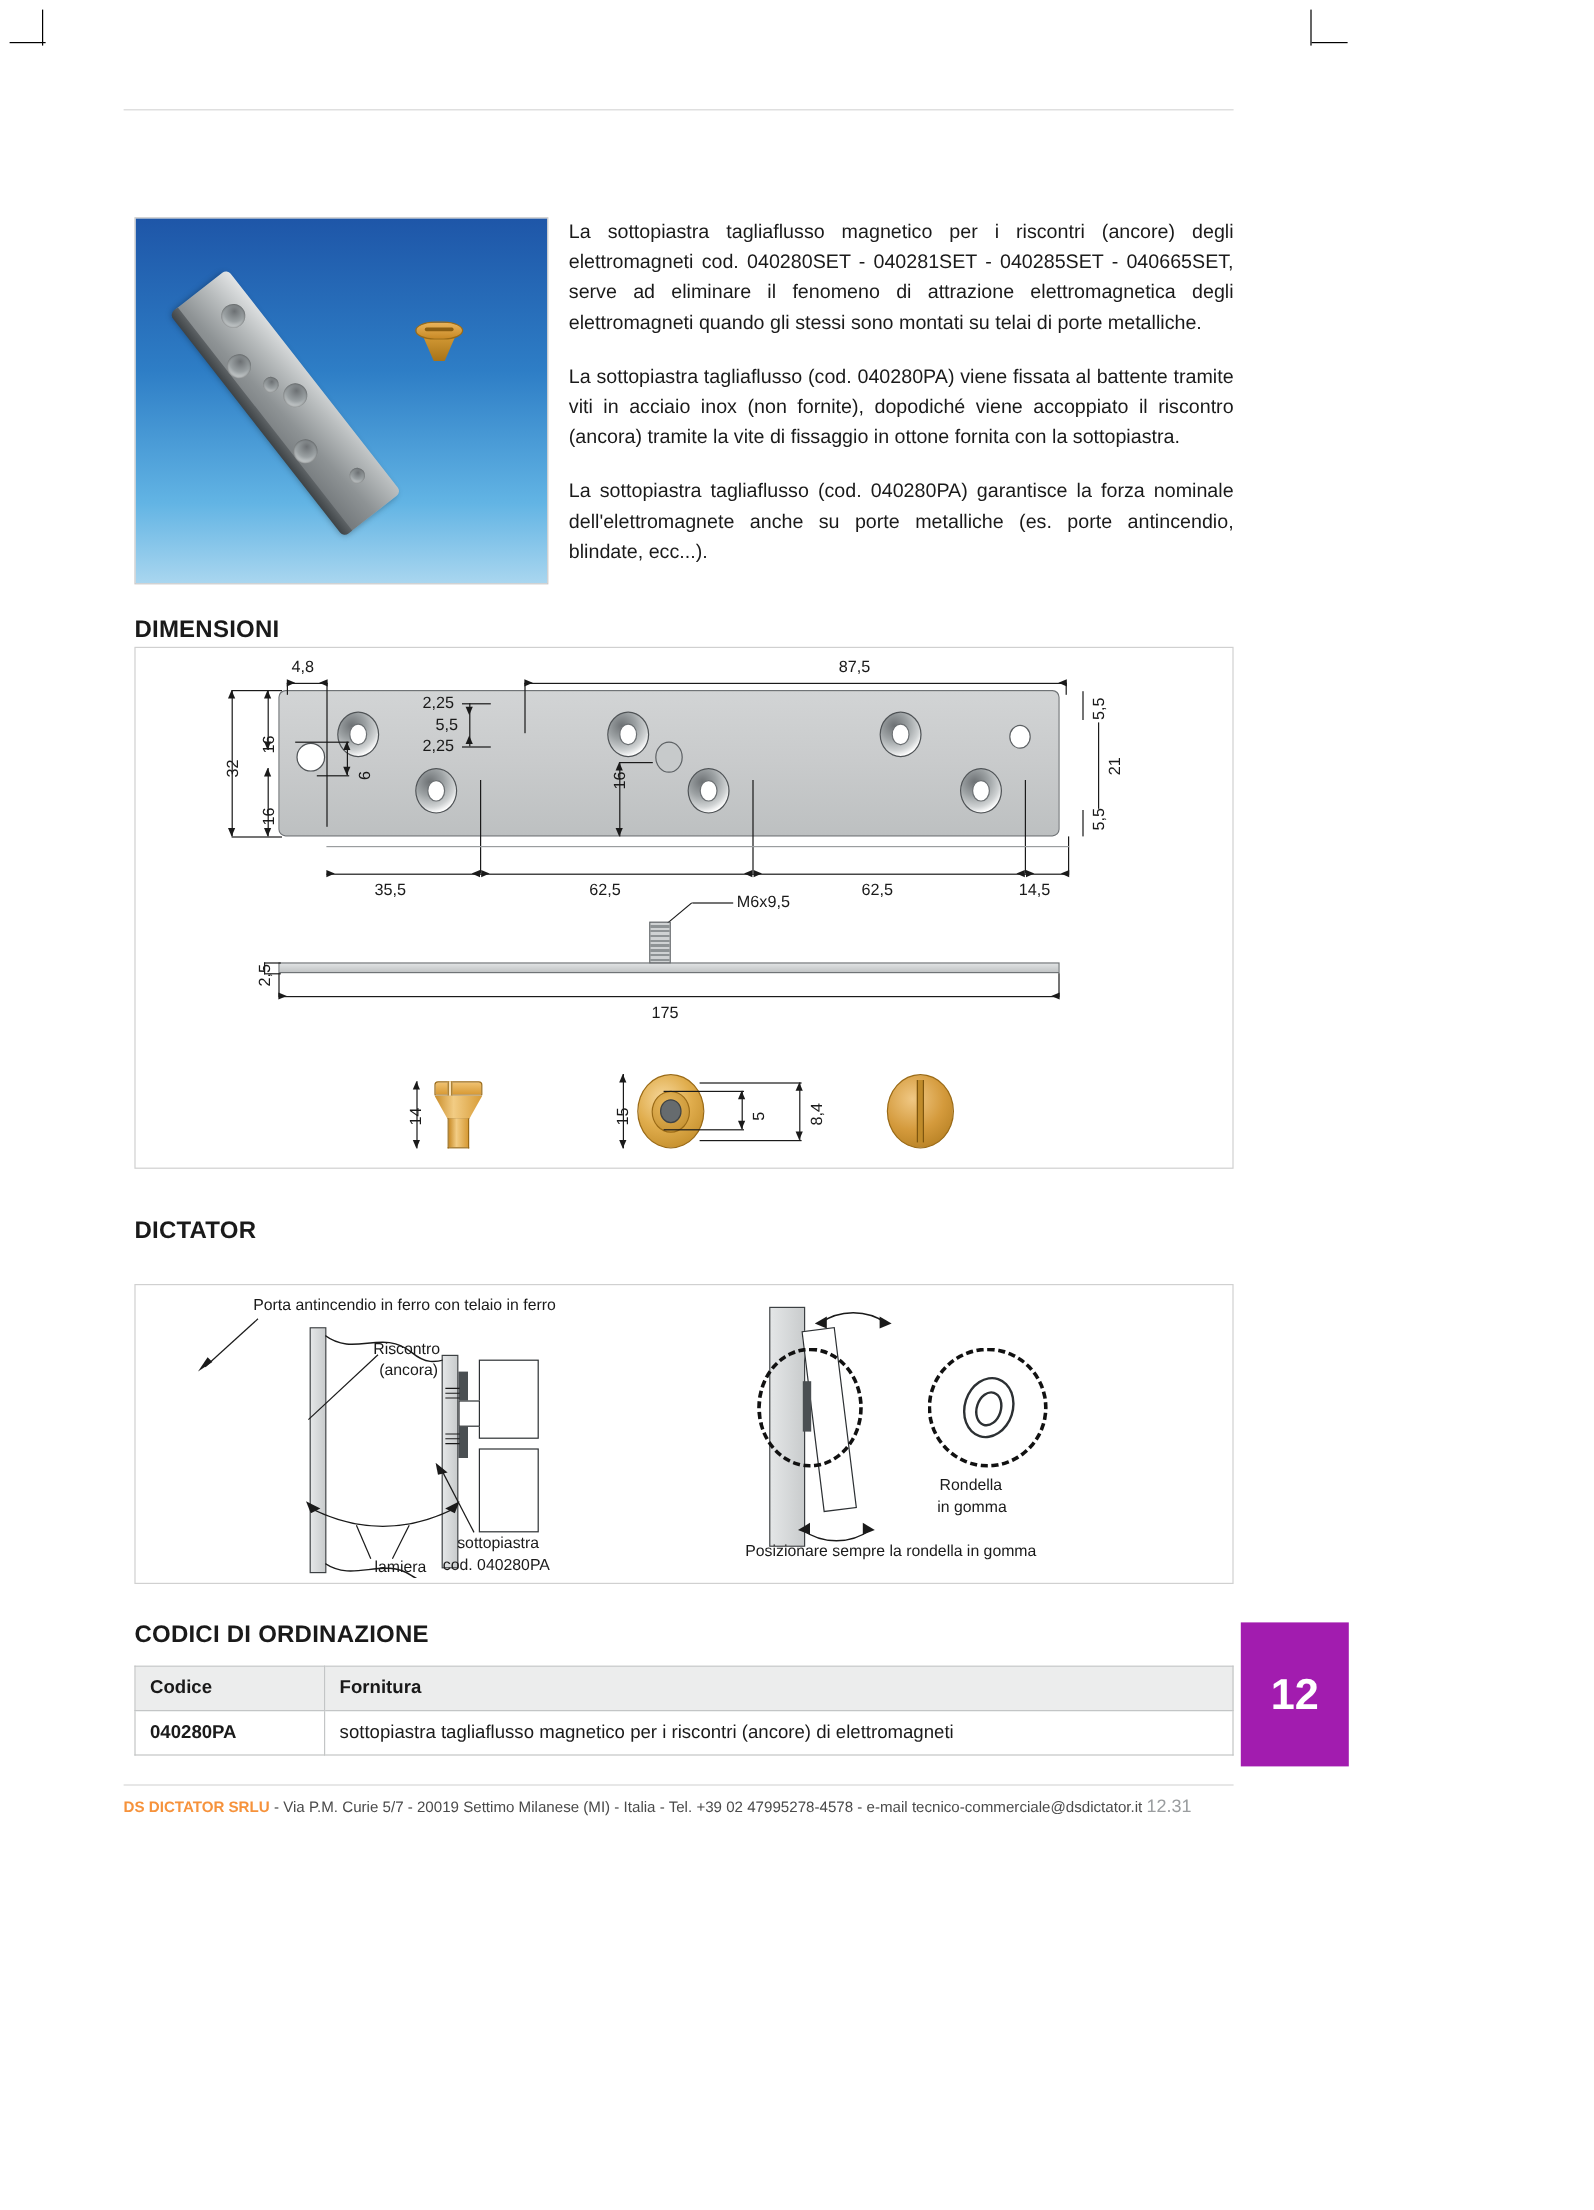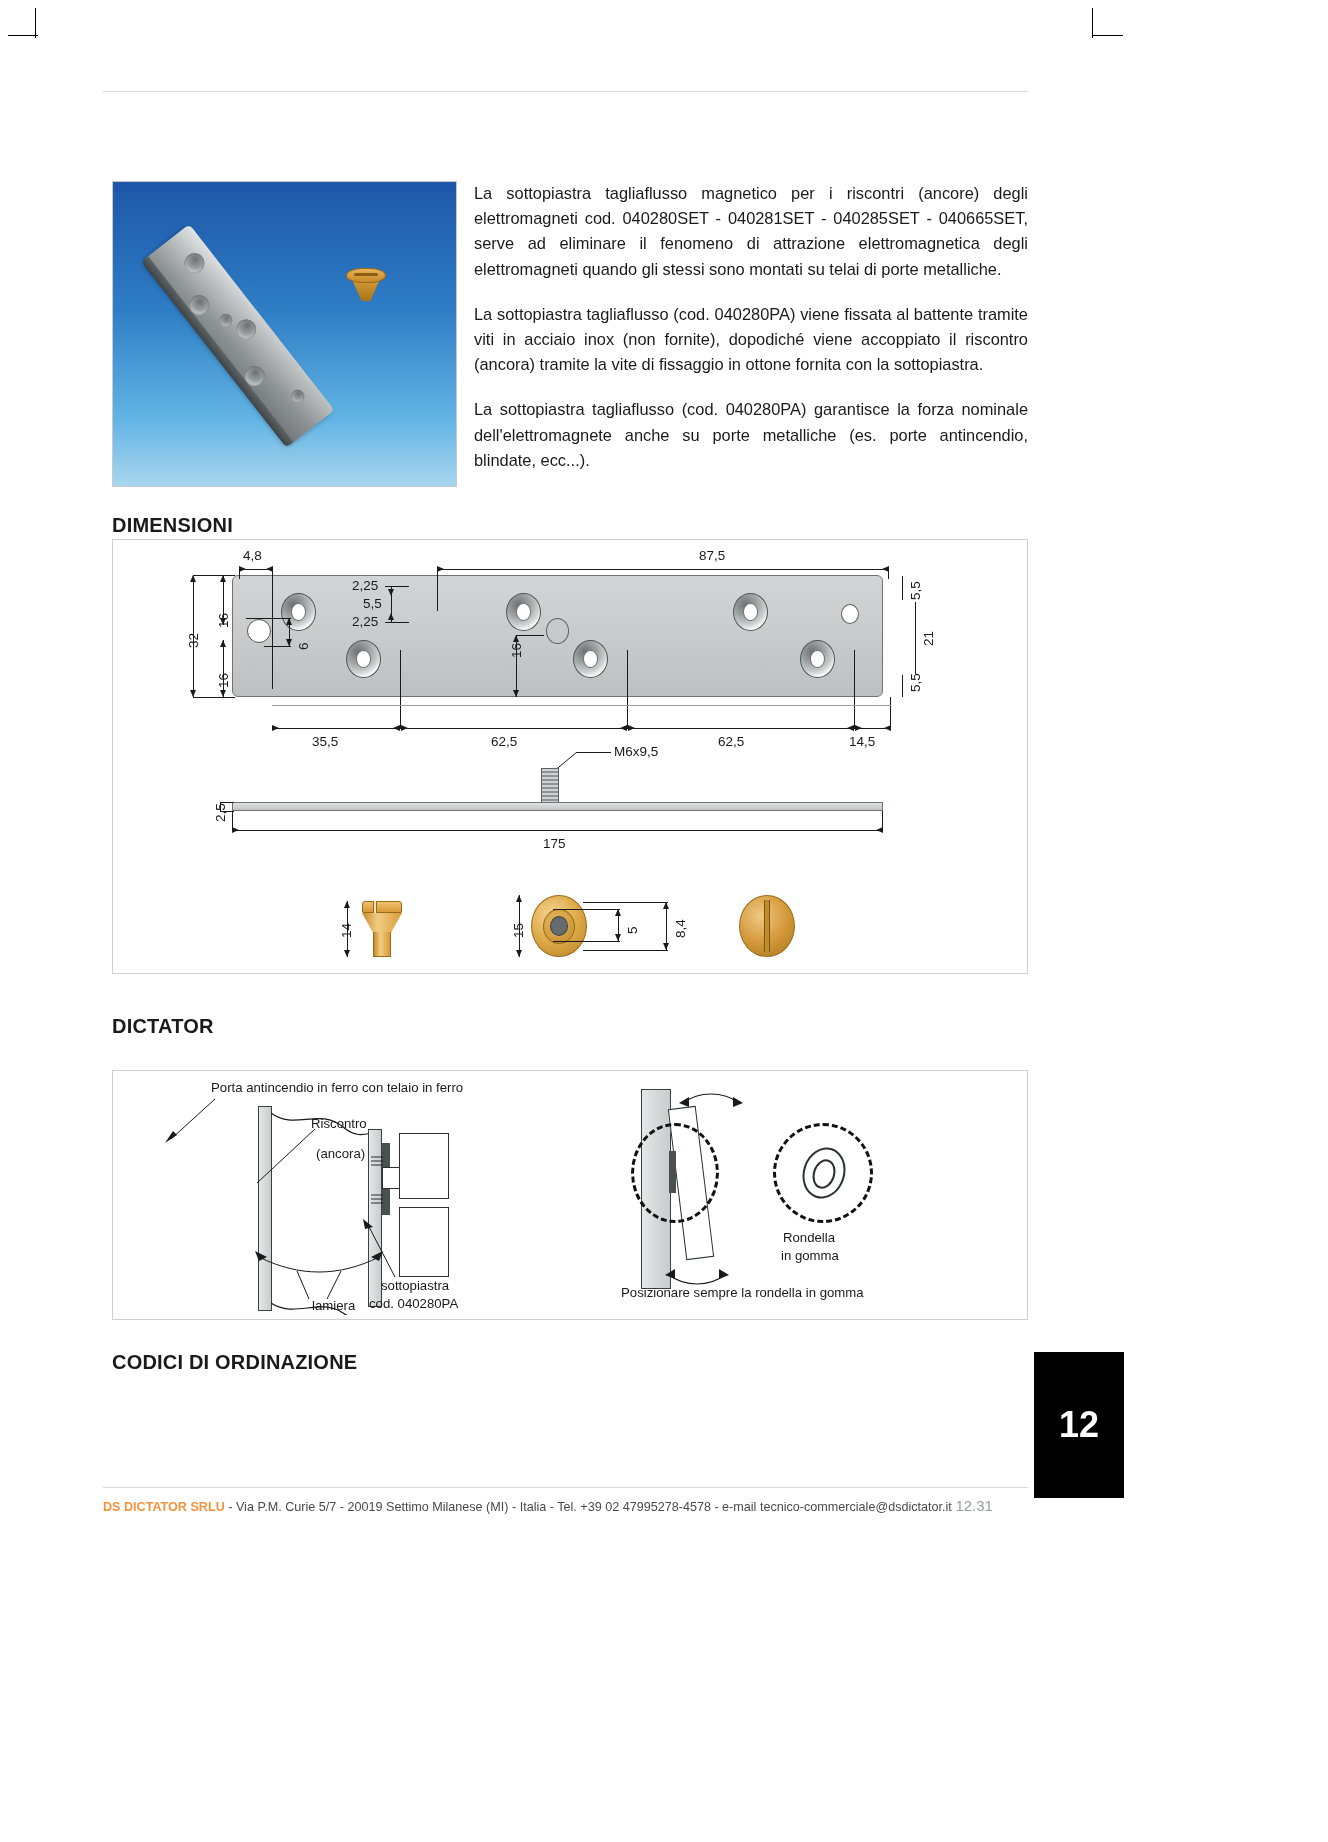--- a/index.html
+++ b/index.html
@@ -337,22 +337,22 @@
     background: #eceded;
     font-weight: bold;
   }
   .otable td.code { font-weight: bold; width: 158px; }
   .otable th.code-h { width: 158px; }
 
   
   .pagetab {
     position: absolute;
     left: 1034px; top: 1352px;
-    width: 90px; height: 146px;
-    background: #000000;
+    width: 90px; height: 120px;
+    background: #a21caf;
     display: flex;
     align-items: center;
     justify-content: center;
   }
   .pagetab span {
     color: #ffffff;
     font-size: 36px;
     font-weight: bold;
   }
 
@@ -611,21 +611,21 @@
         <line x1="0" y1="48" x2="12" y2="48"></line>
       </g>
     </svg>
 
     <div class="mlabel" style="left:98px; top:8px;">Porta antincendio in ferro con telaio in ferro</div>
     <svg style="position:absolute;left:48px;top:26px;" width="60" height="48">
       <line x1="54" y1="2" x2="10" y2="42" stroke="#1a1a1a" stroke-width="1"></line>
       <polygon points="4,46 16,38 12,34" fill="#1a1a1a"></polygon>
     </svg>
     <div class="mlabel" style="left:198px; top:44px;">Riscontro</div>
-    <div class="mlabel" style="left:203px; top:62px;margin-top:12px;">(ancora)</div>
+    <div class="mlabel" style="left:203px; top:62px;">(ancora)</div>
     <svg style="position:absolute;left:140px;top:56px;" width="66" height="60">
       <line x1="62" y1="2" x2="4" y2="56" stroke="#1a1a1a" stroke-width="1"></line>
     </svg>
     <div class="mlabel" style="left:268px; top:206px;">sottopiastra</div>
     <div class="mlabel" style="left:256px; top:224px;">cod. 040280PA</div>
     <svg style="position:absolute;left:246px;top:148px;" width="40" height="62">
       <line x1="36" y1="58" x2="8" y2="4" stroke="#1a1a1a" stroke-width="1"></line>
       <polygon points="4,0 14,8 6,10" fill="#1a1a1a"></polygon>
     </svg>
     <div class="mlabel" style="left:171px; top:226px;padding-left:28px;">lamiera</div>
@@ -656,20 +656,34 @@
     <div class="washer" style="left:690px; top:76px; width:42px; height:52px; transform:rotate(18deg);"></div>
     <div class="washer" style="left:700px; top:88px; width:22px; height:30px; transform:rotate(18deg);"></div>
     <div class="mlabel" style="left:670px; top:158px;">Rondella</div>
     <div class="mlabel" style="left:668px; top:176px;">in gomma</div>
 
     <div class="mlabel" style="left:508px; top:213px;">Posizionare sempre la rondella in gomma</div>
   </div>
 
   <div class="sec-head ord-head">CODICI DI ORDINAZIONE</div>
 
+  <table class="otable">
+    <thead>
+      <tr>
+        <th class="code-h">Codice</th>
+        <th>Fornitura</th>
+      </tr>
+    </thead>
+    <tbody>
+      <tr>
+        <td class="code">040280PA</td>
+        <td>sottopiastra tagliaflusso magnetico per i riscontri (ancore) di elettromagneti</td>
+      </tr>
+    </tbody>
+  </table>
 
   <div class="pagetab">
     <span>12</span>
   </div>
 
   <div class="footer-rule"></div>
   <div class="footer">
     <span class="brand">DS DICTATOR SRLU</span><span> - Via P.M. Curie 5/7 - 20019 Settimo Milanese (MI) - Italia - Tel. +39 02 47995278-4578 - e-mail tecnico-commerciale@dsdictator.it</span>
     <span class="pg">12.31</span>
   </div>

